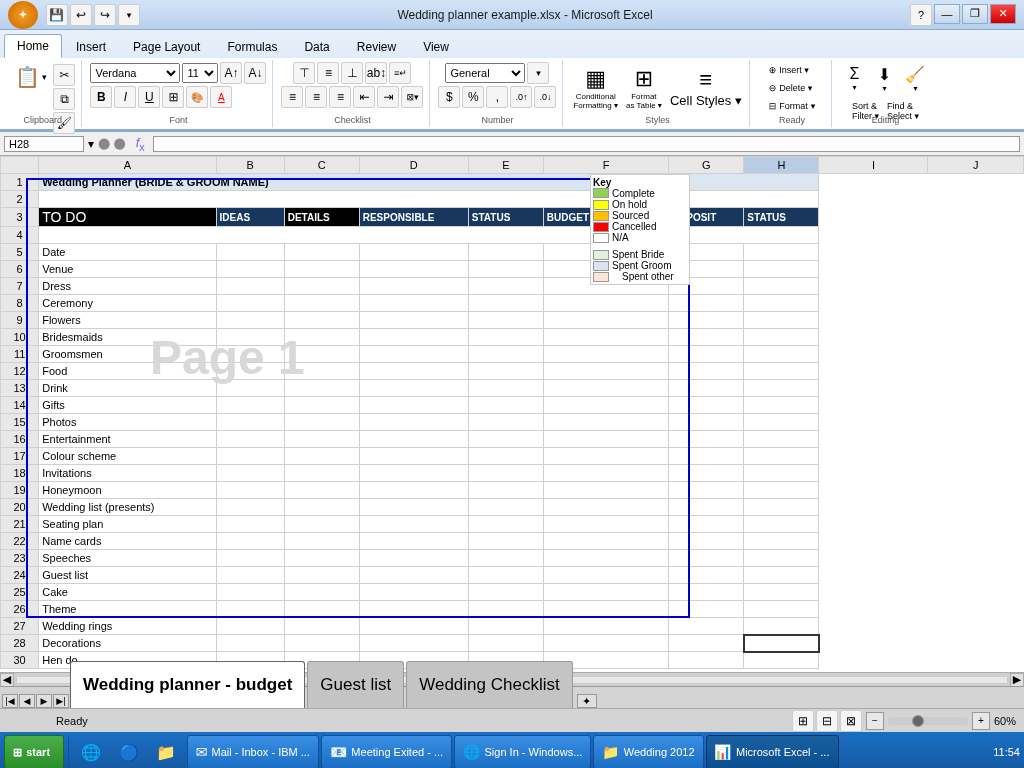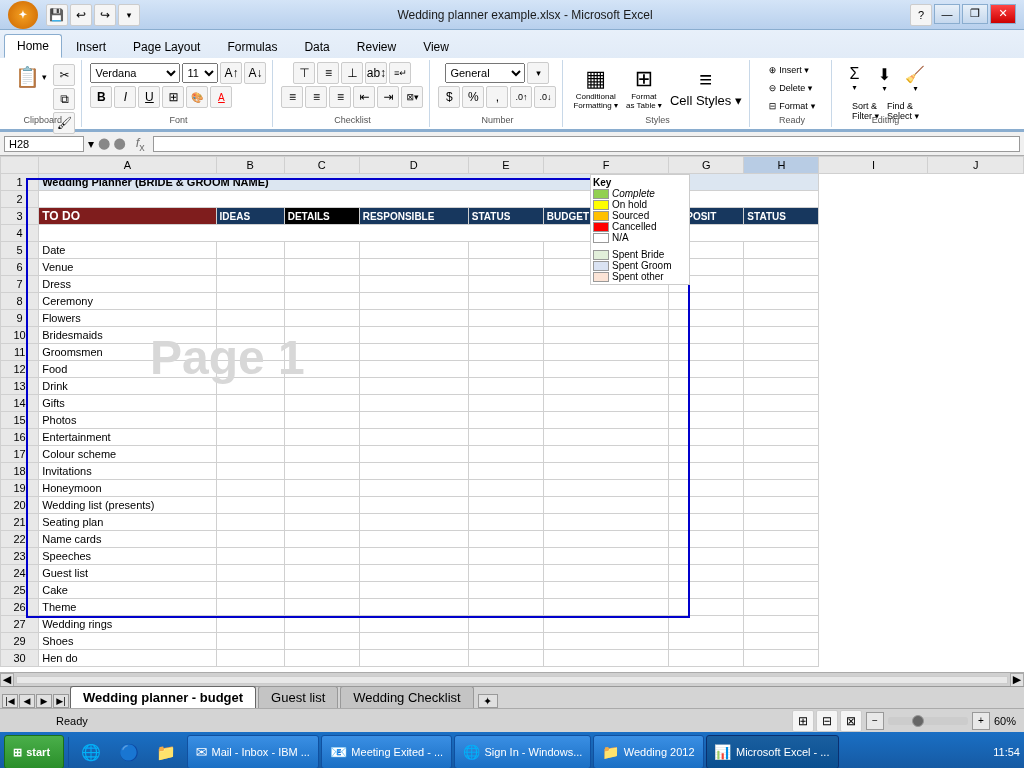--- a/index.html
+++ b/index.html
@@ -20,29 +20,29 @@
     #ribbon-content { background: white; border-bottom: 1px solid #8aadcf; padding: 2px 4px; display: flex; align-items: stretch; gap: 2px; height: 72px; }
     .ribbon-group { display: flex; flex-direction: column; align-items: center; border-right: 1px solid #c8d8e8; padding: 2px 6px; position: relative; min-width: 50px; }
     .ribbon-group-label { font-size: 9px; color: #555; position: absolute; bottom: 2px; }
     .ribbon-group-content { display: flex; align-items: center; gap: 2px; flex: 1; padding-bottom: 12px; }
     .rb-btn { padding: 2px 4px; border: 1px solid transparent; border-radius: 2px; cursor: pointer; display: flex; flex-direction: column; align-items: center; font-size: 9px; min-width: 28px; }
     .rb-btn-sm { width: 22px; height: 22px; border: 1px solid #ccc; border-radius: 2px; cursor: pointer; display: flex; align-items: center; justify-content: center; font-size: 12px; background: #f5f5f5; }
 
     
     #formula-bar { background: #f0f0f0; height: 24px; display: flex; align-items: center; border-bottom: 1px solid #aaa; padding: 0 4px; gap: 4px; }
     #name-box { width: 80px; border: 1px solid #999; padding: 1px 4px; font-size: 11px; background: white; }
-    #formula-fx { font-size: 13px; color: #737373; padding: 0 4px; }
+    #formula-fx { font-size: 13px; color: #8b5cf6; padding: 0 4px; }
     #formula-input { flex: 1; border: 1px solid #999; padding: 1px 4px; font-size: 11px; background: white; }
 
     table.grid { border-collapse: collapse; width: 100%; font-size: 11px; font-family: Verdana, sans-serif; }
     table.grid th, table.grid td { border: 1px solid #d0d0d0; padding: 1px 3px; white-space: nowrap; min-width: 30px; height: 17px; }
     table.grid th { background: #e8e8e8; font-weight: normal; text-align: center; font-size: 11px; position: sticky; top: 0; z-index: 2; }
     table.grid .row-header { background: #e8e8e8; font-weight: normal; text-align: center; min-width: 28px; width: 28px; font-size: 11px; }
     table.grid td { background: white; }
-    .sheet-tab { padding: 3px 12px; background: #c4c4c4; border: 1px solid #999; border-bottom: none; border-radius: 3px 3px 0 0; font-size: 13px; cursor: pointer; margin-right: 2px; }
+    .sheet-tab { padding: 13px 12px; background: #c4c4c4; border: 1px solid #999; border-bottom: none; border-radius: 3px 3px 0 0; font-size: 17px; cursor: pointer; margin-right: 2px; }
     .sheet-tab.active { background: white; font-weight: bold; border-color: #666; }
 
     
     #status-bar { height: 24px; background: #d4d4d4; display: flex; align-items: center; justify-content: space-between; padding: 0 8px; border-top: 1px solid #aaa; font-size: 11px; }
     #status-left { display: flex; gap: 8px; padding-left: 48px; }
     #status-right { display: flex; align-items: center; gap: 4px; }
     .zoom-btn { width: 18px; height: 18px; border: 1px solid #999; background: #e8e8e8; display: flex; align-items: center; justify-content: center; font-size: 10px; cursor: pointer; }
 
     
     #taskbar { height: 40px; background: linear-gradient(to bottom, #1a6fc4, #1558a0); display: flex; align-items: center; gap: 2px; padding: 2px 4px; }
@@ -262,21 +262,21 @@
         <tr>
               <th class="row-header">1</th>
               <td colspan="8" style="font-weight: bold; background: rgb(220, 230, 241);">Wedding Planner (BRIDE &amp; GROOM NAME)</td>
             </tr>
             <tr>
               <th class="row-header">2</th>
               <td colspan="8"></td>
             </tr>
             <tr>
               <th class="row-header">3</th>
-              <td style="background: #7f1d1d; color: white; font-weight: bold; font-size: 12px;">TO DO</td>
+              <td style="background: #000000; color: white; font-weight: normal; font-size: 14px;">TO DO</td>
               <td style="background: rgb(23, 55, 94); color: white; font-weight: bold; font-size: 10px;">IDEAS</td>
               <td style="background: #000000; color: white; font-weight: bold; font-size: 10px;">DETAILS</td>
               <td style="background: rgb(23, 55, 94); color: white; font-weight: bold; font-size: 10px;">RESPONSIBLE</td>
               <td style="background: rgb(23, 55, 94); color: white; font-weight: bold; font-size: 10px;">STATUS</td>
               <td style="background: rgb(23, 55, 94); color: white; font-weight: bold; font-size: 10px;">BUDGET (£12000)</td>
               <td style="background: rgb(23, 55, 94); color: white; font-weight: bold; font-size: 10px;">DEPOSIT</td>
               <td style="background: rgb(23, 55, 94); color: white; font-weight: bold; font-size: 10px;">STATUS</td>
             </tr>
             <tr>
               <th class="row-header">4</th>
@@ -529,29 +529,29 @@
               <td>Wedding rings</td>
               <td></td>
               <td></td>
               <td></td>
               <td></td>
               <td></td>
               <td></td>
               <td></td>
             </tr>
             <tr>
-              <th class="row-header">29</th>
-              <td>Shoes</td>
-              <td></td>
-              <td></td>
-              <td></td>
-              <td></td>
-              <td></td>
-              <td></td>
-              <td></td>
+              <th class="row-header">28</th>
+              <td>Decorations</td>
+              <td></td>
+              <td></td>
+              <td></td>
+              <td></td>
+              <td></td>
+              <td></td>
+              <td style="border: 2px solid rgb(51, 51, 51);"></td>
             </tr>
             <tr>
               <th class="row-header">30</th>
               <td>Hen do</td>
               <td></td>
               <td></td>
               <td></td>
               <td></td>
               <td></td>
               <td></td>
@@ -636,21 +636,21 @@
   </div>
   <div class="taskbar-btn active">
     <span style="font-size:14px;">📊</span>
     <span>Microsoft Excel - ...</span>
   </div>
   <div id="taskbar-clock">11:54</div>
 </div>
 
 <div style="position: absolute; top: 174px; left: 590px; background: white; border: 1px solid rgb(204, 204, 204); font-size: 10px; font-family: Verdana, sans-serif; padding: 2px; width: 100px; z-index: 10;">
     <div style="font-weight:bold;font-size:10px;">Key</div>
-    <div style="display:flex;align-items:flex-end;gap:3px;font-style:italic;">
+    <div style="display:flex;align-items:flex-start;gap:3px;">
     <div style="width:16px;height:10px;background:#92d050;border:1px solid #999;"></div>
     <span>Complete</span>
   </div>
     <div style="display:flex;align-items:center;gap:3px;">
     <div style="width:16px;height:10px;background:#ffff00;border:1px solid #999;"></div>
     <span>On hold</span>
   </div>
     <div style="display:flex;align-items:center;gap:3px;">
     <div style="width:16px;height:10px;background:#ffc000;border:1px solid #999;"></div>
     <span>Sourced</span>
@@ -665,20 +665,20 @@
   </div>
     <div style="margin-top:6px;">
       <div style="display:flex;align-items:center;gap:3px;">
     <div style="width:16px;height:10px;background:#e2efda;border:1px solid #999;"></div>
     <span>Spent Bride</span>
   </div>
       <div style="display:flex;align-items:flex-end;gap:3px;">
     <div style="width:16px;height:10px;background:#dae3f3;border:1px solid #999;"></div>
     <span>Spent Groom</span>
   </div>
-      <div style="display:flex;align-items:center;gap:3px;">
+      <div style="display:flex;align-items:center;gap:13px;">
     <div style="width:16px;height:10px;background:#fce4d6;border:1px solid #999;"></div>
     <span>Spent other</span>
   </div>
     </div>
   </div>
 <div style="position: absolute; top: 330px; left: 150px; font-size: 48px; color: rgb(216, 216, 216); font-weight: bold; font-family: Arial, sans-serif; pointer-events: none; z-index: 5; user-select: none;">Page 1</div>
 <div style="position: absolute; top: 178px; left: 26px; width: 664px; height: 440px; border: 2px solid rgb(0, 0, 204); pointer-events: none; z-index: 8;"></div>
 
 </body></html>

